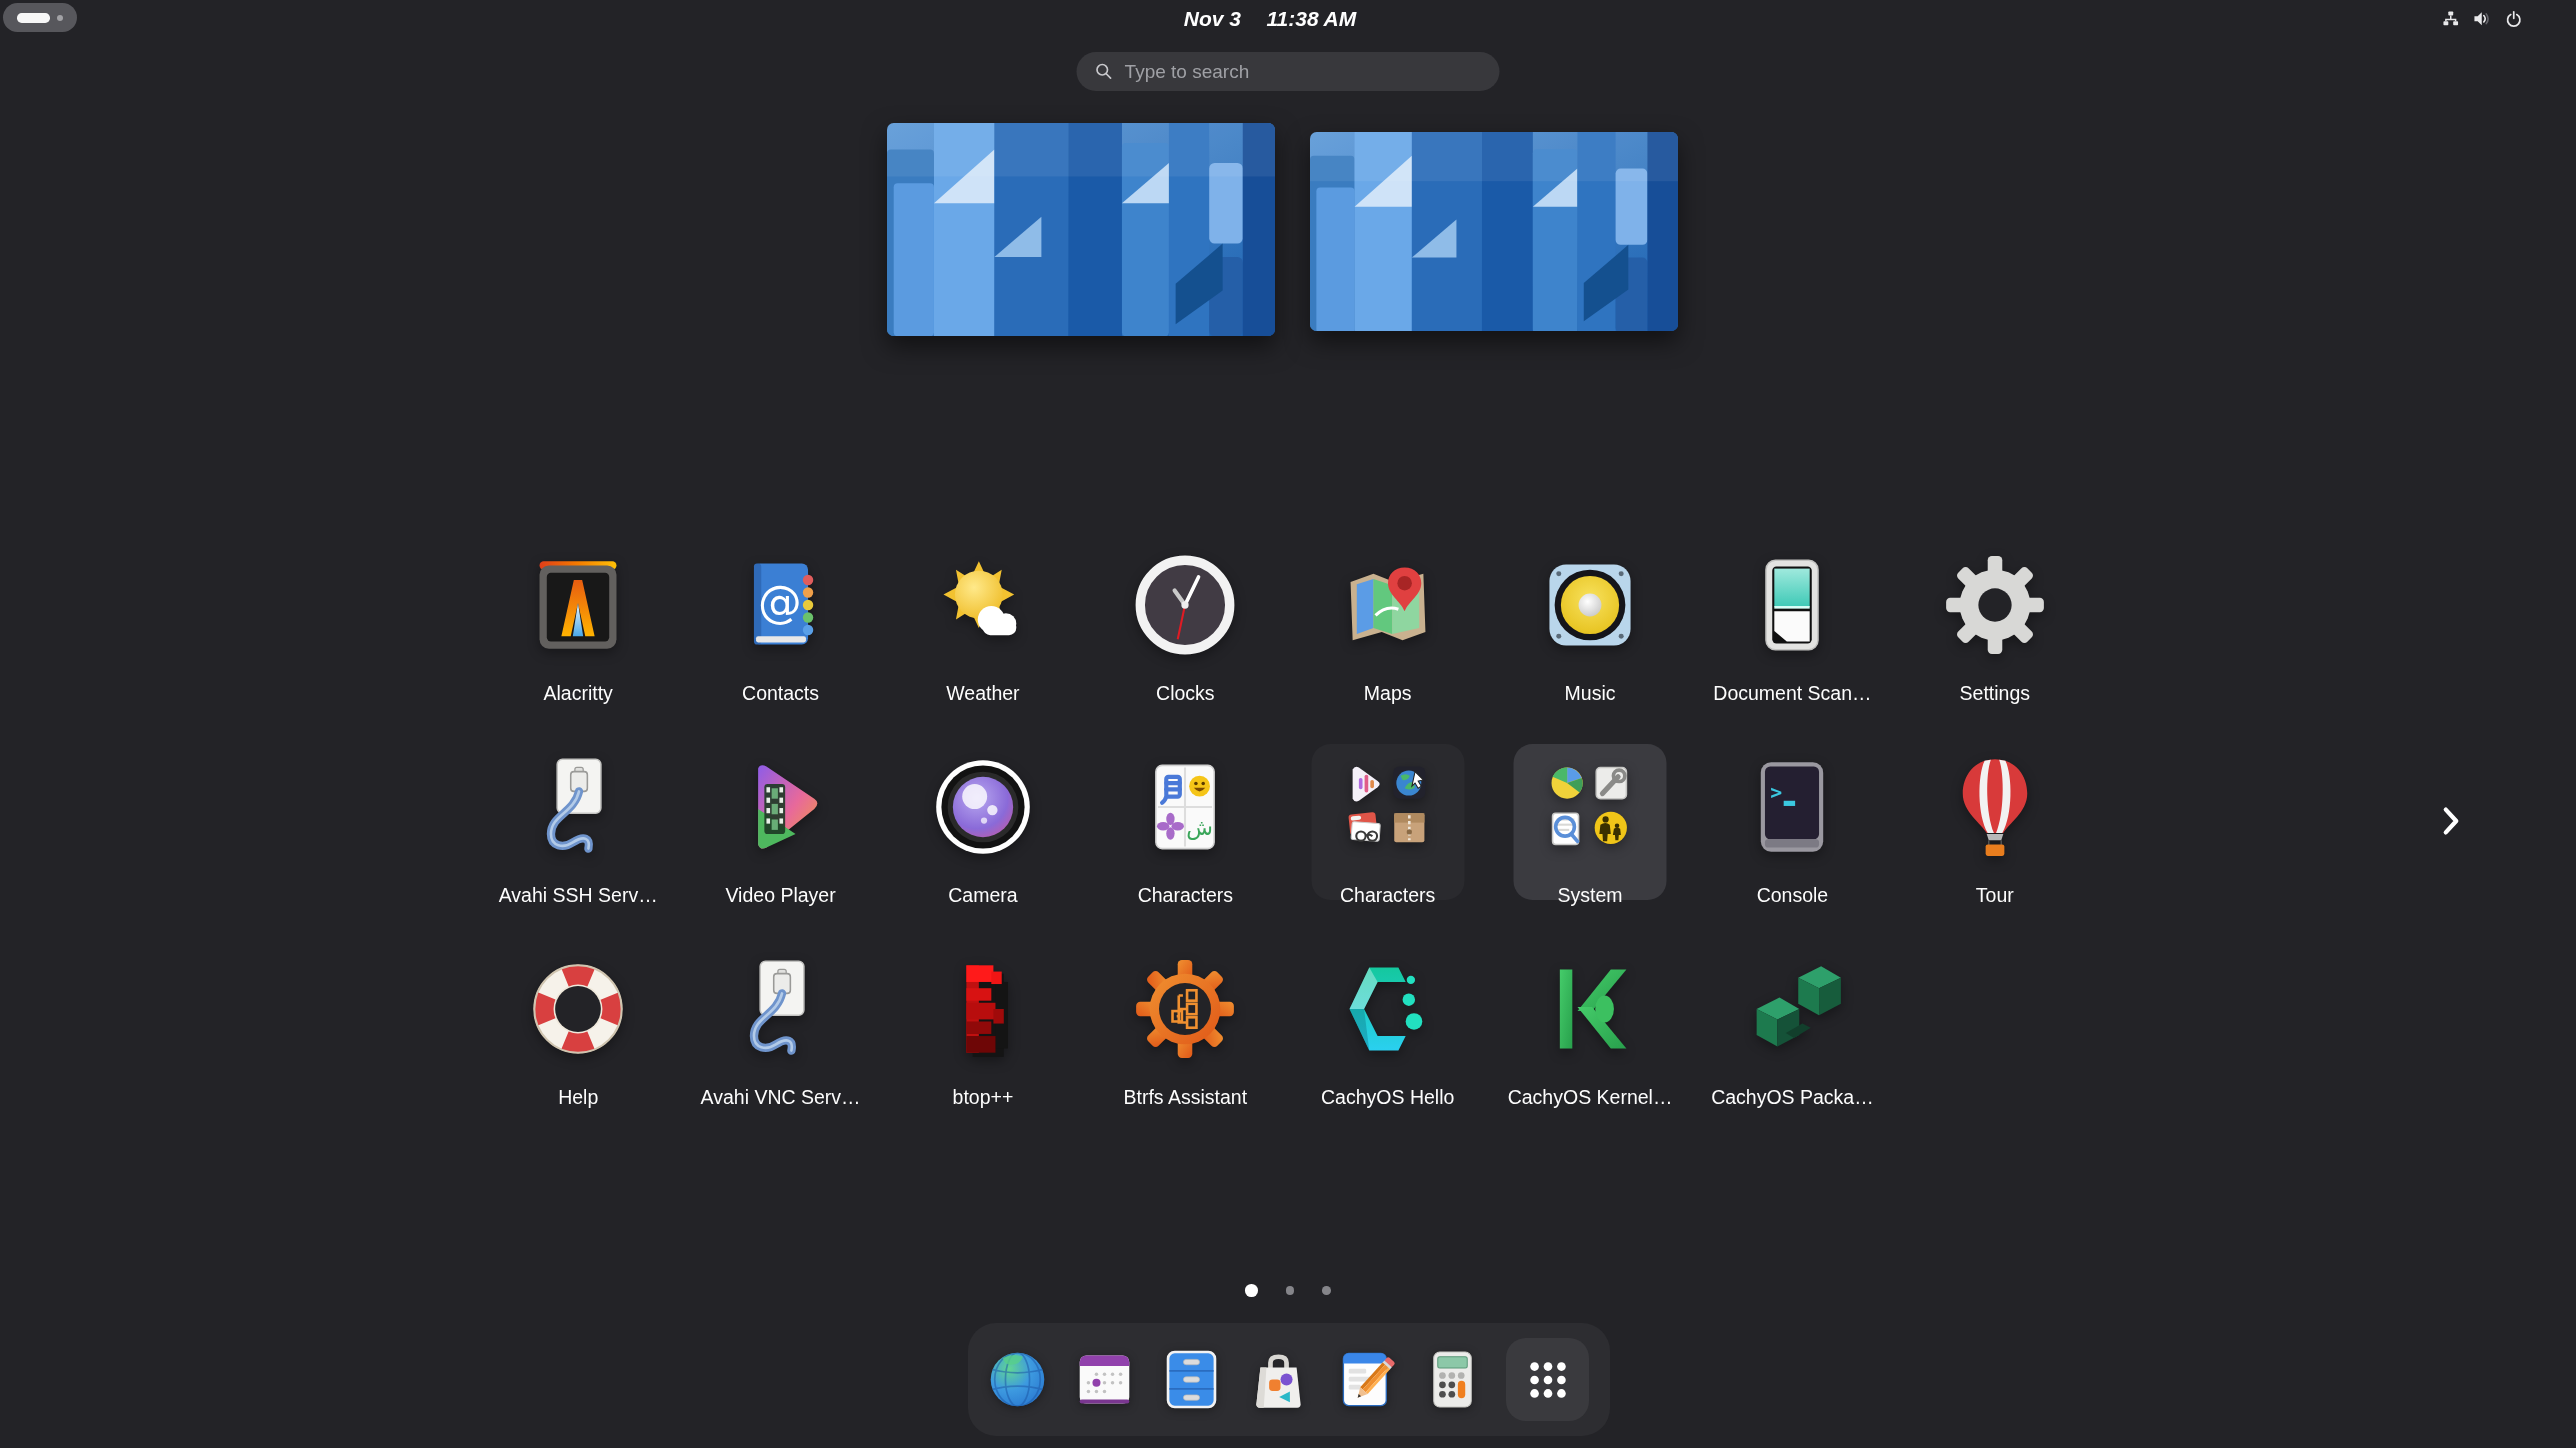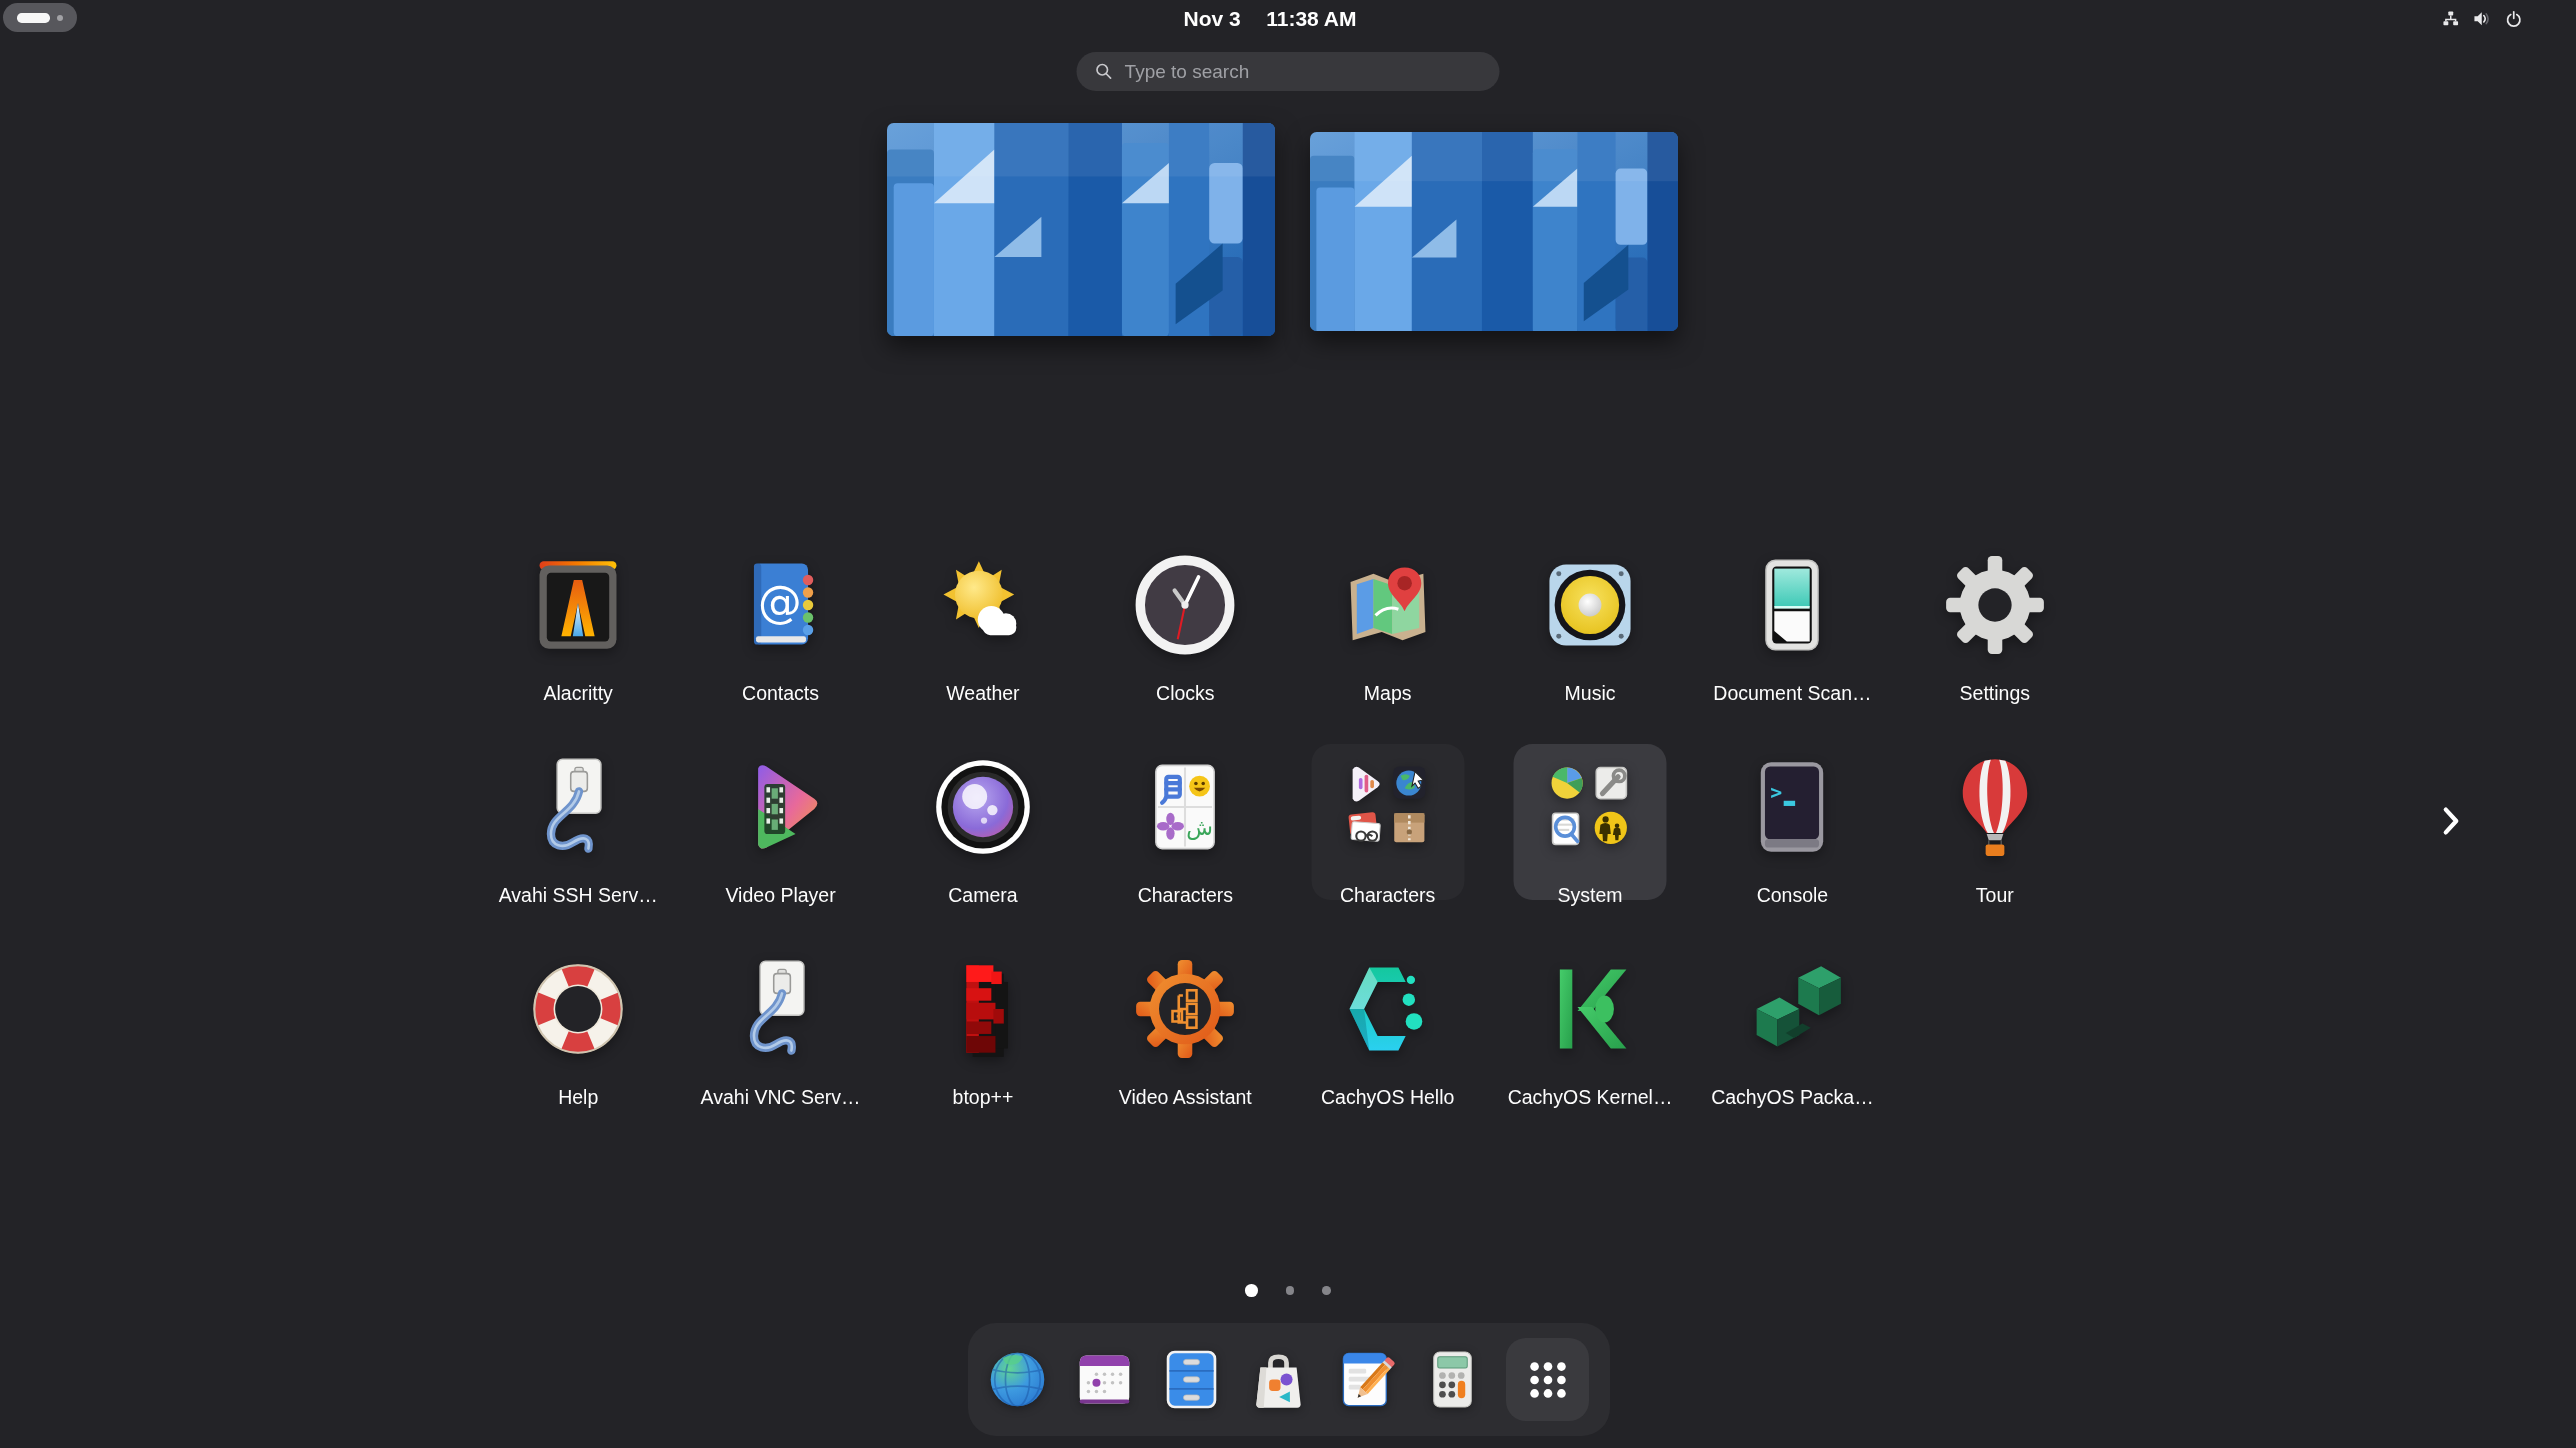--- a/index.html
+++ b/index.html
@@ -1,20 +1,20 @@
 <!DOCTYPE html>
 <html style="font-size:10.7px"><head>
 <meta charset="utf-8">
 <style>
   * { margin:0; padding:0; box-sizing:border-box; }
   html,body { width:2576px; height:1449px; overflow:hidden; }
   body { background:#232327; font-family:"Liberation Sans", sans-serif; cursor:default; position:relative; }
 
   
-  .topbar { position:absolute; left:0; top:0; width:2540px; height:37px; }
+  .topbar { position:absolute; left:0; top:0; width:2540px; height:37px;font-style:italic; }
   .ws-pill { position:absolute; left:2.7px; top:3.4px; width:74px; height:29px; border-radius:14.8px; background:#57575c; }
   .ws-pill .active-ws { position:absolute; left:14px; top:10px; width:33px; height:9.4px; border-radius:4.7px; background:#f7f7f7; }
   .ws-pill .other-ws  { position:absolute; left:54px; top:12px; width:6px; height:6px; border-radius:50%; background:#a2a2a6; }
   .clock { position:absolute; left:0; top:0; width:100%; height:37px; display:flex; align-items:center; justify-content:center; gap:25.5px;
            color:#ffffff; font-size:21px; font-weight:bold; }
   .status { position:absolute; right:17px; top:0; height:37px; display:flex; align-items:center; gap:12px; }
   .status svg { display:block; }
 
   
   .search { position:absolute; left:50%; transform:translateX(-50%); top:52px; width:423px; height:39px;
@@ -569,21 +569,21 @@
         <circle cx="50" cy="50" r="25" fill="#232327"></circle>
         <g fill="none" stroke="#f09030" stroke-width="2.5">
           <rect x="52" y="32" width="9" height="10"></rect>
               <rect x="52" y="45" width="9" height="10"></rect>
               <rect x="52" y="58" width="9" height="10"></rect>
               <rect x="38" y="52" width="9" height="10"></rect>
           <path d="M44,37 h4 M44,37 v20 M44,50 h8 M44,57 h-2 M48,63 h4 M44,57 v6 h4"></path>
         </g>
       </svg>
         </div>
-      <div class="applabel">Video Assistant</div>
+      <div class="applabel">Btrfs Assistant</div>
     </div>
 
     <div class="cell">
       <div class="appicon">
           <svg viewBox="0 0 100 100">
         <defs>
               <linearGradient id="chG" x1="0" y1="0" x2="0" y2="1">
                 <stop offset="0" stop-color="#14c89e"></stop>
                 <stop offset="1" stop-color="#2ad0f0"></stop>
               </linearGradient>

